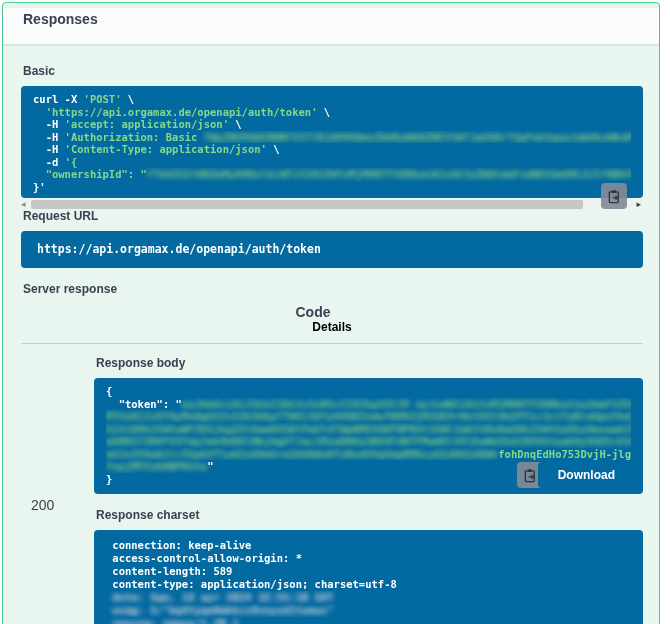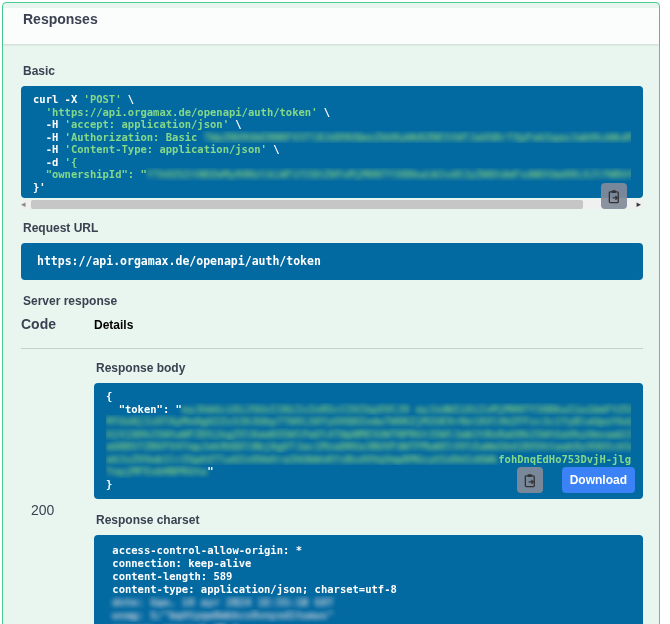--- a/index.html
+++ b/index.html
@@ -40,32 +40,32 @@
     position:absolute;width:26px;height:26px;border-radius:4px;
     background:rgba(130,138,153,.92);display:flex;align-items:center;justify-content:center;
     cursor:pointer;
   }
   .curl-copy{right:16px;top:97px;}
   
   .requrl{height:37px;display:flex;align-items:center;font-size:11.5px;padding:0 16px;}
   
   .sr-label{margin-top:14px;}
   .resp-table{margin-top:4px;}
-  .resp-head{display:flex;align-items:flex-end;padding-bottom:16px;border-bottom:1px solid rgba(59,65,81,.2);}
+  .resp-head{display:flex;align-items:center;padding-bottom:9px;border-bottom:1px solid rgba(59,65,81,.2);flex-direction:column;}
   .th-code{width:73px;font-size:14px;font-weight:bold;color:#3b4151;}
   .th-details{font-size:12px;font-weight:bold;color:#000000;}
   .resp-row{display:flex;}
   .td-code{width:73px;display:flex;align-items:center;font-size:14px;color:#3b4151;padding-left:10px;box-sizing:border-box;}
   .td-details{flex:1;min-width:0;padding-top:12px;}
   .body-wrap{position:relative;}
   .body-pre{height:116px;}
   .body-copy{right:100px;bottom:6px;}
   .dl-btn{
-    position:absolute;right:8px;bottom:6px;height:26px;padding:0 8px;
-    background:#3b82f6;border:none;border-radius:4px;color:#ffffff;
+    position:absolute;right:8px;bottom:6px;height:26px;padding:0 20px;
+    background:#0369a1;border:none;border-radius:4px;color:#ffffff;
     font-family:"Liberation Sans",sans-serif;font-size:12px;font-weight:bold;cursor:pointer;
   }
   .rh-label{margin-top:14px;}
   .headers-pre{height:135px;line-height:13px;padding-top:9px;}
   .headers-pre .code-line{margin-bottom:0;}
   svg.clip{display:block;}
 </style>
 </head>
 <body>
 
@@ -98,21 +98,21 @@
         <span>
           <svg class="clip" width="15" height="15" viewBox="0 0 16 16">
             <rect x="2.5" y="3" width="9.5" height="11.5" rx="1" fill="none" stroke="#333" stroke-width="1.4"></rect>
             <rect x="5" y="1.2" width="4.5" height="3" rx="0.7" fill="#333"></rect>
             <path d="M6 9.5 h5 l-2 -2 M11 9.5 l-2 2" stroke="#333" stroke-width="1.3" fill="none"></path>
           </svg>
         </span>
       </div>
     </div>
 
-    <div class="lbl" style="margin-top:12px">Request URL</div>
+    <div class="lbl" style="">Request URL</div>
     <div class="codeblock requrl">
       <span class="tok-p">https://api.orgamax.de/openapi/auth/token</span>
     </div>
 
     <div class="lbl sr-label">Server response</div>
 
     <div class="resp-table">
       <div class="resp-head">
         <div class="th-code">Code</div>
         <div class="th-details">Details</div>
@@ -142,22 +142,22 @@
                   <rect x="5" y="1.2" width="4.5" height="3" rx="0.7" fill="#333"></rect>
                   <path d="M6 9.5 h5 l-2 -2 M11 9.5 l-2 2" stroke="#333" stroke-width="1.3" fill="none"></path>
                 </svg>
               </span>
             </div>
             <button class="dl-btn">Download</button>
           </div>
 
           <div class="lbl rh-label">Response charset</div>
           <div class="codeblock headers-pre">
+              <div class="code-line"><span class="tok-p"> connection: keep-alive</span></div>
               <div class="code-line"><span class="tok-p"> access-control-allow-origin: *</span></div>
-              <div class="code-line"><span class="tok-p"> connection: keep-alive</span></div>
               <div class="code-line"><span class="tok-p"> content-length: 589</span></div>
               <div class="code-line"><span class="tok-p"> content-type: application/json; charset=utf-8</span></div>
               <div class="code-line"><span class="tok-bw"> dnte: Gqe, 1O ayr 2B24 1E:5S:1B G8T</span></div>
               <div class="code-line"><span class="tok-bw"> wvag: S/"bq4tyqe0mkkcs0vnyxd1tuews"</span></div>
               <div class="code-line"><span class="tok-bw"> zeuvvq: ngnwx/1.2B.1</span></div>
               <div class="code-line"><span class="tok-bw"> zxuwcx-xunmzdqwx-zecuwvxy: ngr-ngw=1FO8B8B; wvcjsoeSobSombvnz; dwegons</span></div>
             </div>
 
         </div>
       </div>

